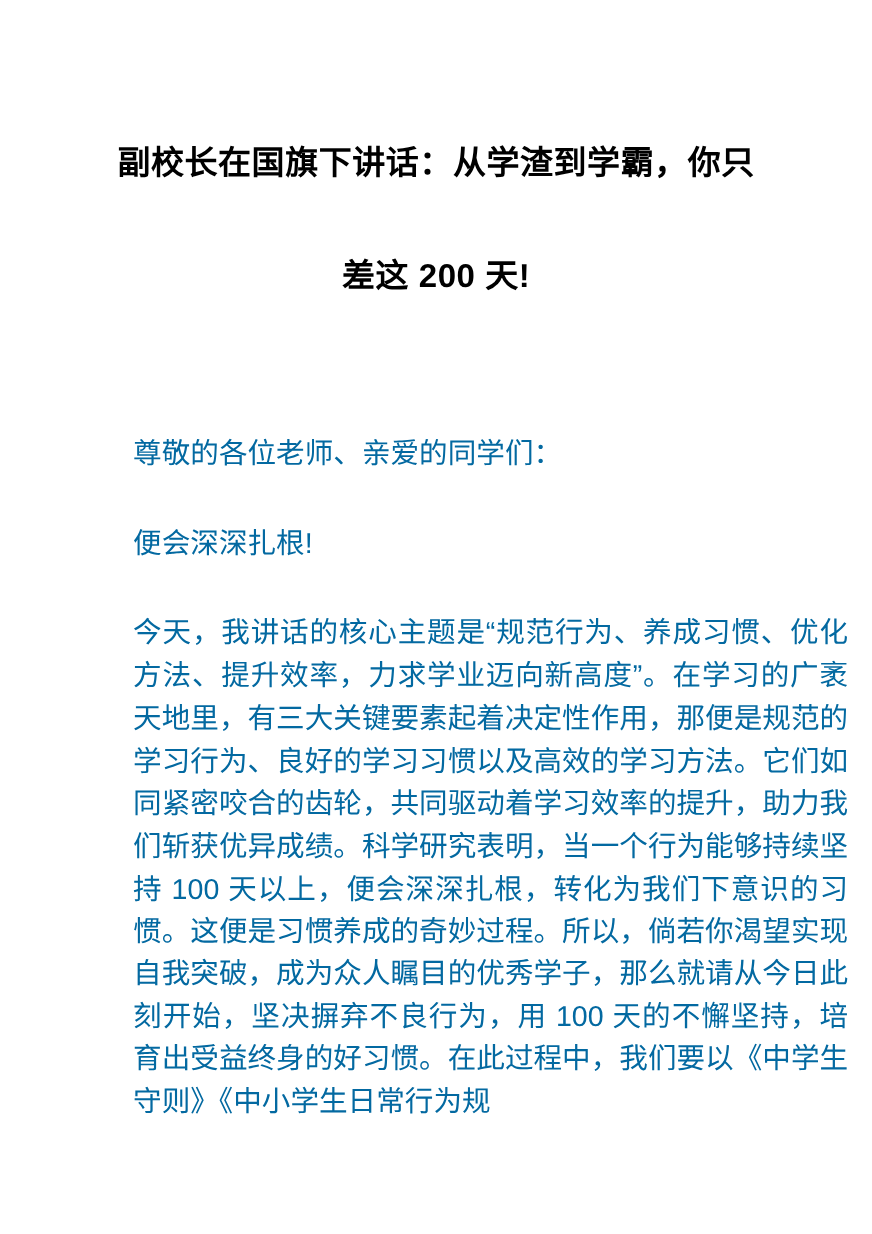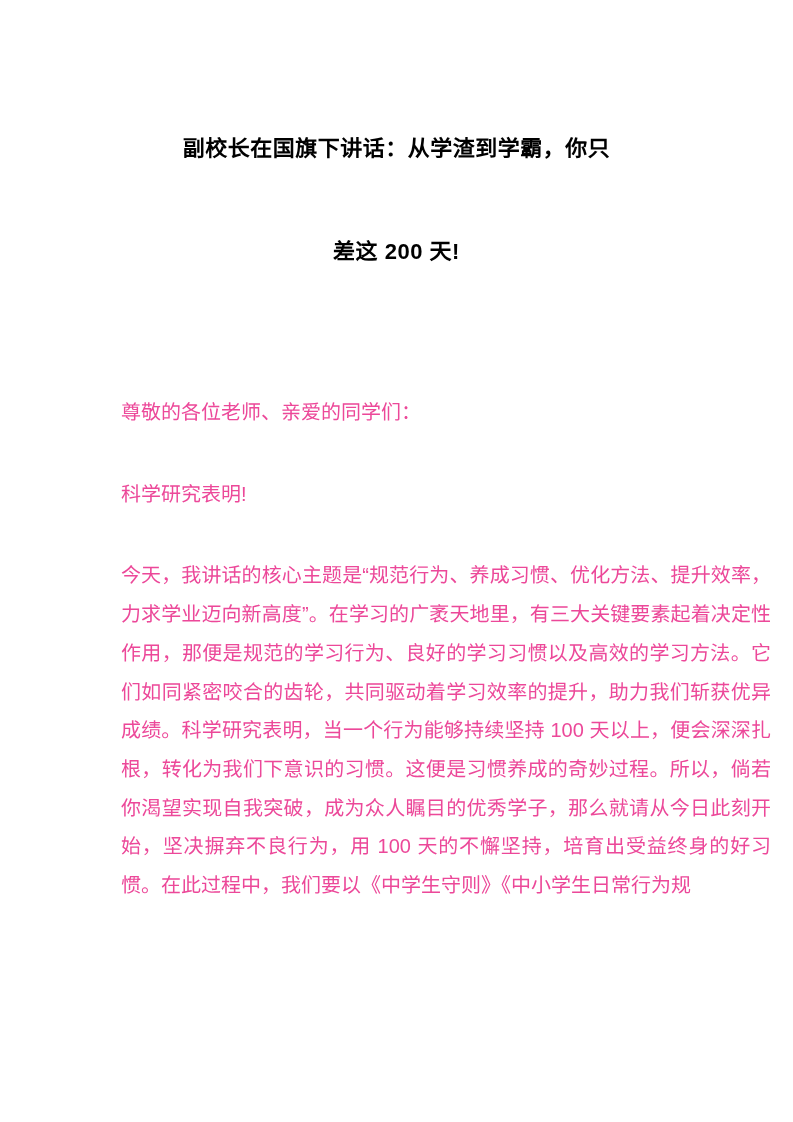--- a/index.html
+++ b/index.html
@@ -12,54 +12,54 @@
     width: 793px;
     height: 1122px;
     margin: 0 auto;
     background: #ffffff;
     overflow: hidden;
     font-family: "Liberation Sans", "DejaVu Sans", sans-serif;
   }
   .doc-title {
     margin: 97px 0 0 0;
     padding: 0;
-    font-size: 22px;
+    font-size: 30px;
     font-weight: 700;
     line-height: 103px;
     text-align: center;
     color: #000000;
     letter-spacing: 0.5px;
   }
   .doc-title .title-line {
     white-space: nowrap;
   }
   .doc-body {
     margin: 90px 0 0 121px;
     width: 650px;
   }
   .doc-body p {
     margin: 0 0 43px 0;
     padding: 0;
-    font-size: 20px;
+    font-size: 26px;
     line-height: 38.7px;
-    color: #ec4899;
+    color: #0369a1;
     text-align: justify;
     word-break: break-all;
     overflow-wrap: break-word;
   }
 </style>
 </head>
 <body>
 
 <div class="page">
 
   <h1 class="doc-title">
     <div class="title-line">副校长在国旗下讲话：从学渣到学霸，你只</div>
     <div class="title-line">差这 200 天!</div>
   </h1>
 
   <div class="doc-body">
     <p>尊敬的各位老师、亲爱的同学们：</p>
-    <p>科学研究表明!</p>
+    <p>便会深深扎根!</p>
     <p>今天，我讲话的核心主题是“规范行为、养成习惯、优化方法、提升效率，力求学业迈向新高度”。在学习的广袤天地里，有三大关键要素起着决定性作用，那便是规范的学习行为、良好的学习习惯以及高效的学习方法。它们如同紧密咬合的齿轮，共同驱动着学习效率的提升，助力我们斩获优异成绩。科学研究表明，当一个行为能够持续坚持 100 天以上，便会深深扎根，转化为我们下意识的习惯。这便是习惯养成的奇妙过程。所以，倘若你渴望实现自我突破，成为众人瞩目的优秀学子，那么就请从今日此刻开始，坚决摒弃不良行为，用 100 天的不懈坚持，培育出受益终身的好习惯。在此过程中，我们要以《中学生守则》《中小学生日常行为规</p>
   </div>
 
 </div>
 
 </body></html>

